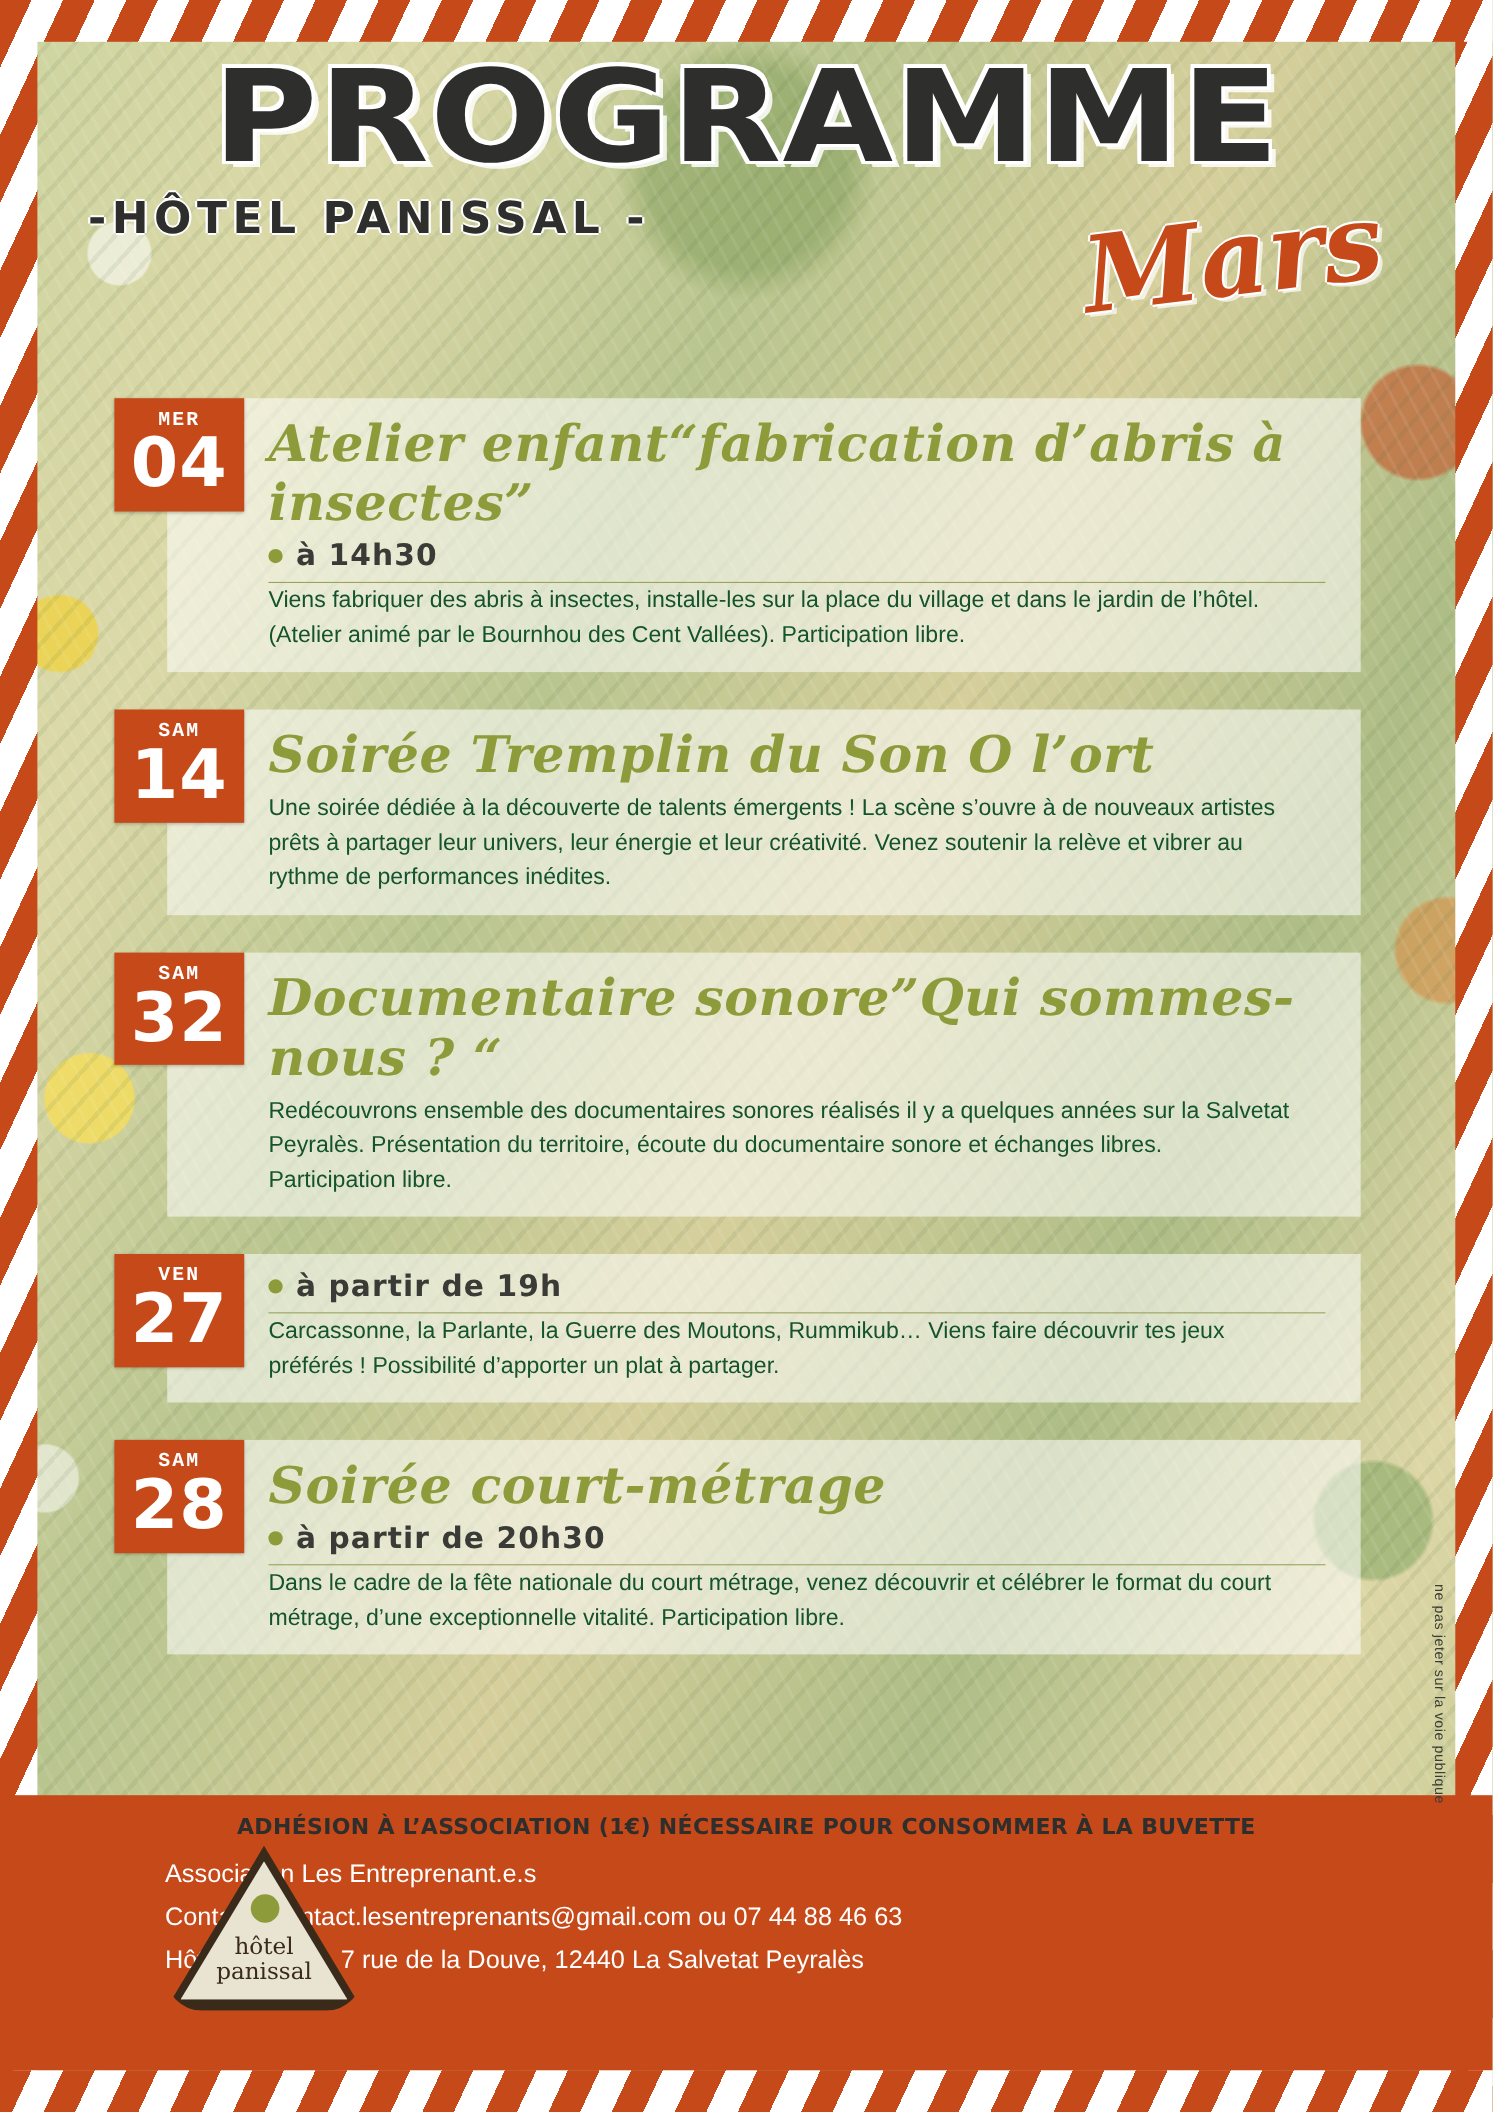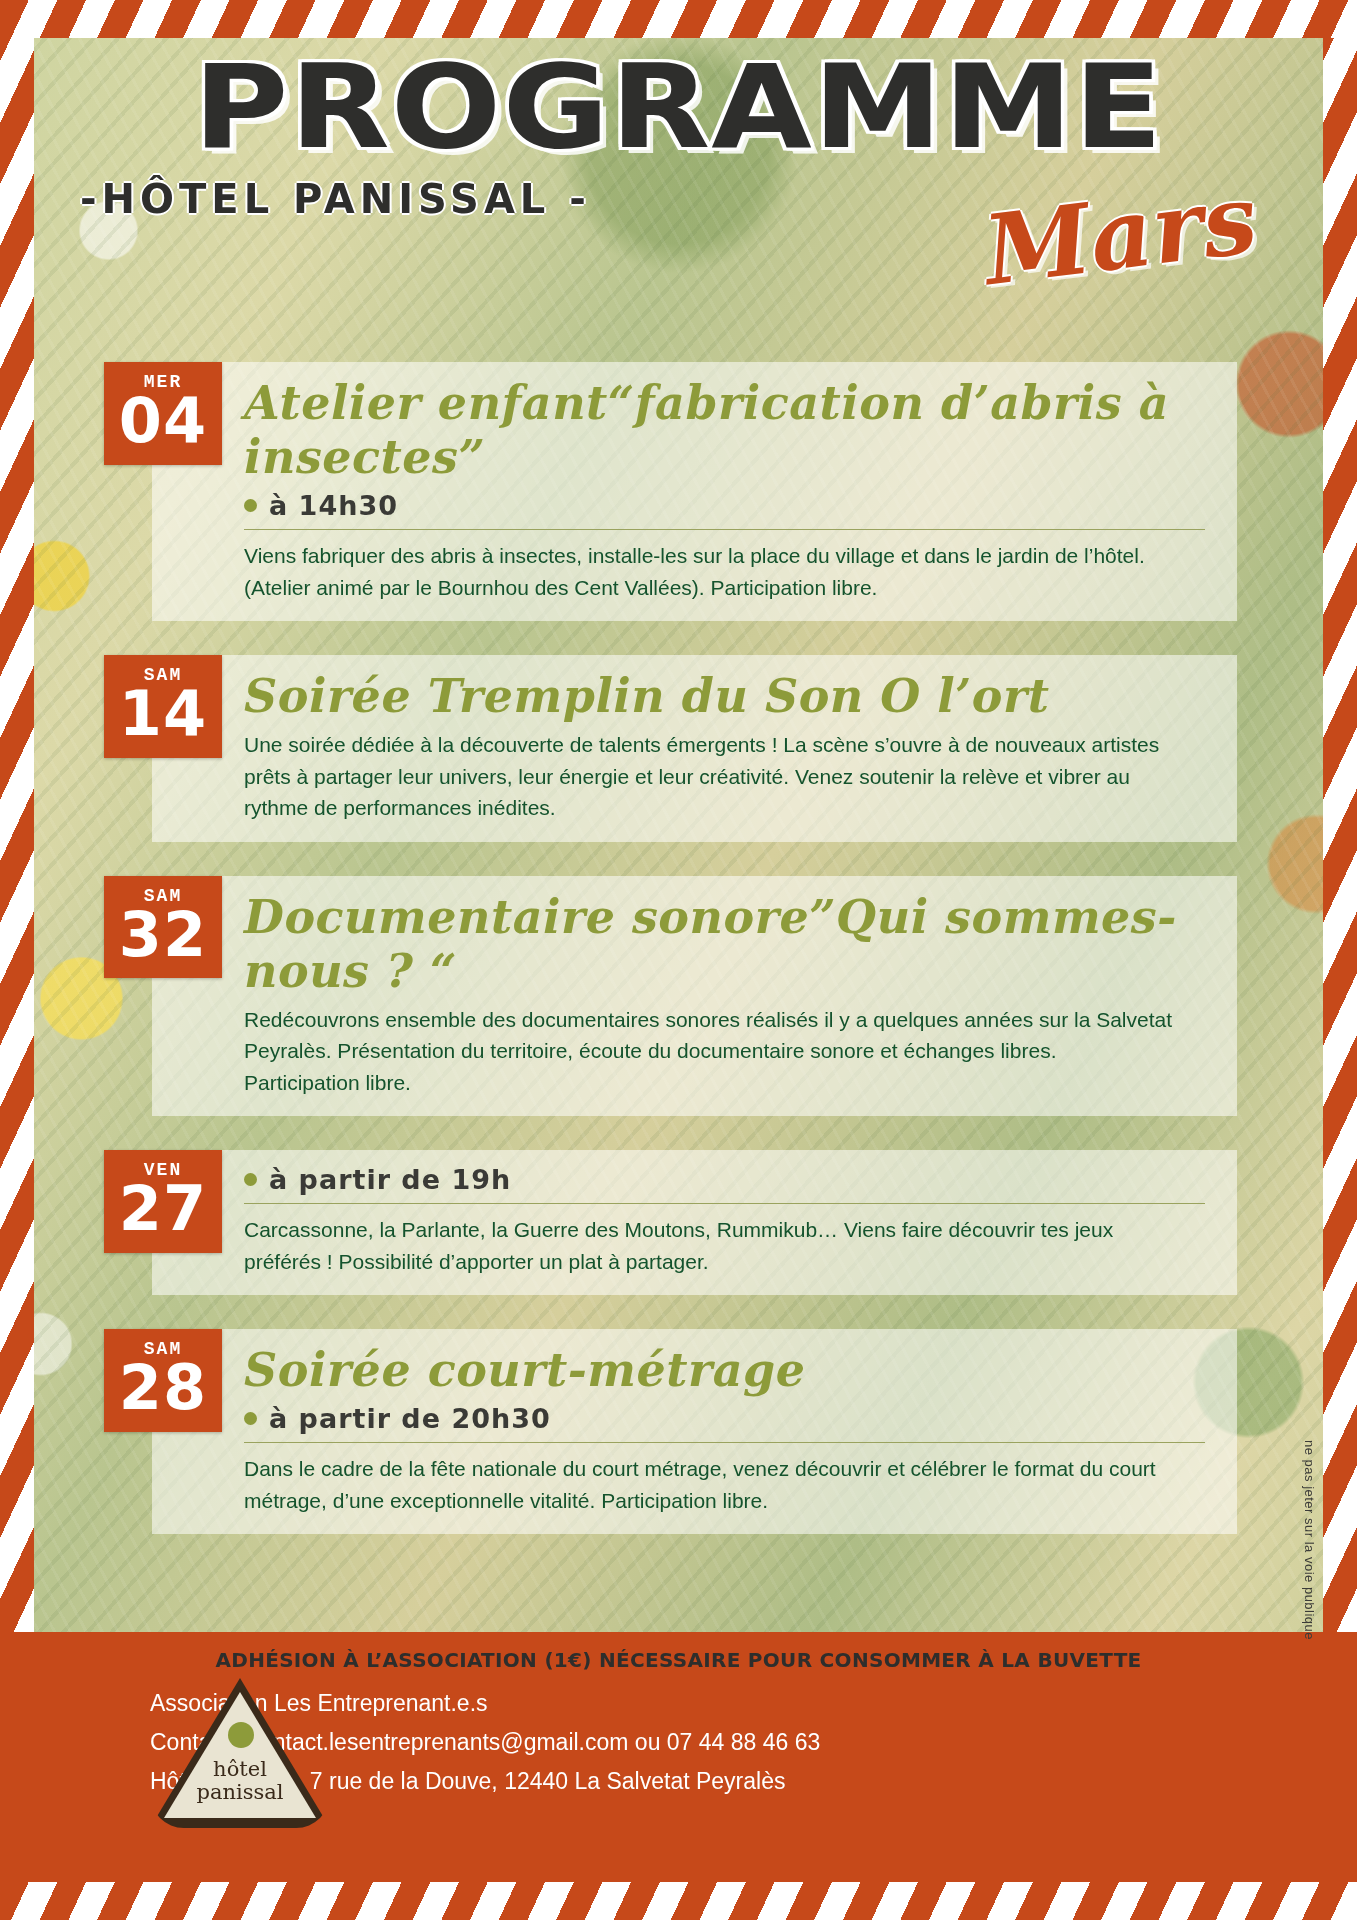--- a/index.html
+++ b/index.html
@@ -139,21 +139,20 @@
     font-weight:bold;
     font-size:46px;
     color:#8d9b3a;
     margin:0 0 6px 0;
     letter-spacing:.5px;
   }
   .ev-time-row{
     display:flex; align-items:center; gap:12px;
     border-bottom:1.5px solid #9aa35e;
     padding-bottom:8px;
-    margin-bottom:10px;
     margin-right:10px;
   }
   .bullet{
     width:13px; height:13px; border-radius:50%;
     background:#8d9b3a; display:inline-block;
   }
   .ev-time{
     font-family:"DejaVu Sans", sans-serif;
     font-weight:bold;
     font-size:27px;

